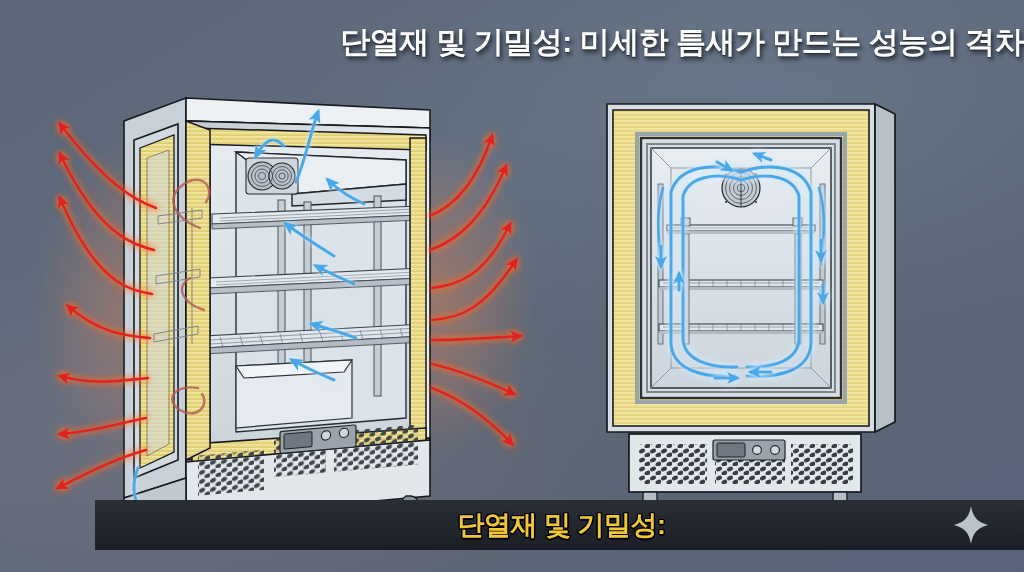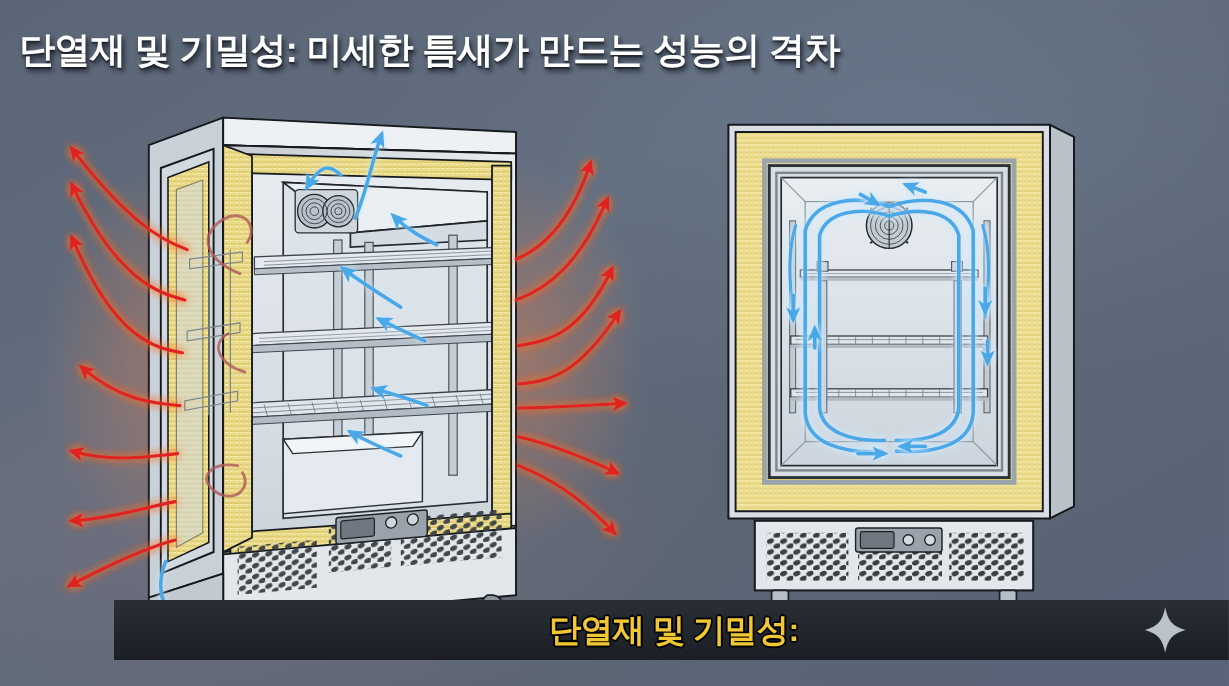--- a/index.html
+++ b/index.html
@@ -12,21 +12,21 @@
   #stage {
     position:absolute; inset:0;
     background:
       radial-gradient(ellipse 60% 50% at 22% 78%, rgba(150,120,125,0.30), rgba(150,120,125,0) 68%),
       radial-gradient(ellipse 70% 60% at 78% 20%, rgba(120,140,165,0.30), rgba(120,140,165,0) 70%),
       linear-gradient(150deg, #5b6677 0%, #616d7e 38%, #5a6574 68%, #59647a 100%);
   }
   
   #title {
     position:absolute; left:16px; right:0; top:22px;
-    text-align:left;
+    text-align:right;
     font-size:30px; font-weight:bold; color:#ffffff;
     letter-spacing:-0.5px;
     text-shadow: 2px 3px 4px rgba(10,14,22,0.75), 0 1px 1px rgba(0,0,0,0.5);
     white-space:nowrap;
   }
   
   #caption {
     position:absolute; left:95px; top:500px; width:933px; height:50px;
     background:linear-gradient(180deg,#2a2f36 0%,#22272d 50%,#1b1f25 100%);
     display:flex; align-items:center; justify-content:center;

